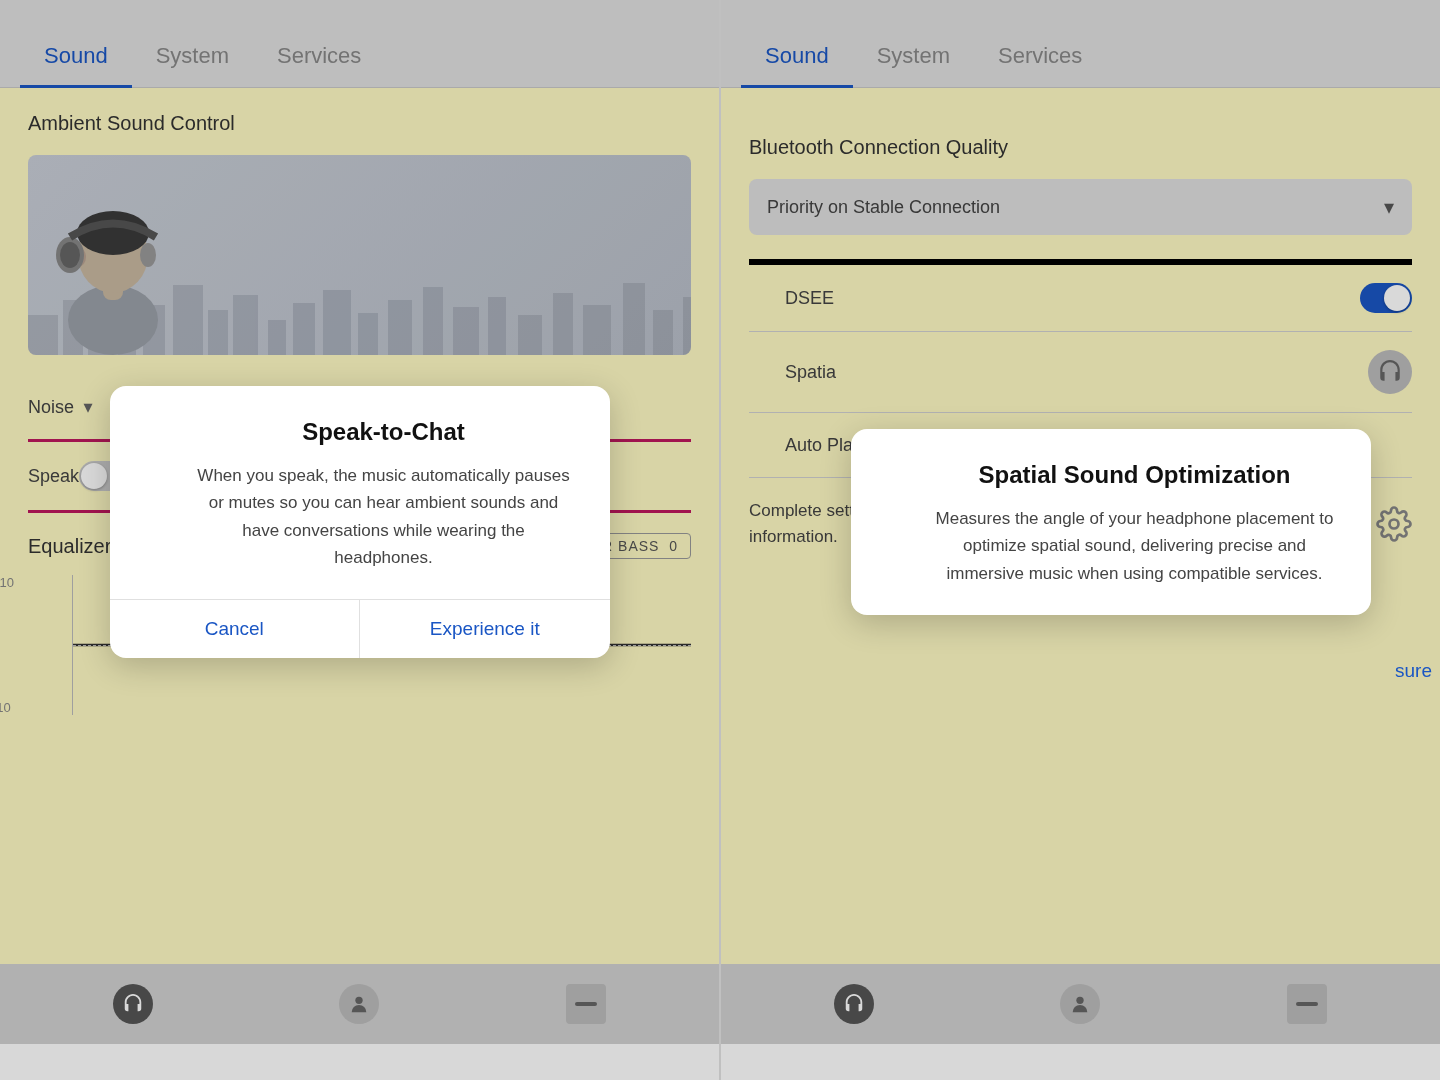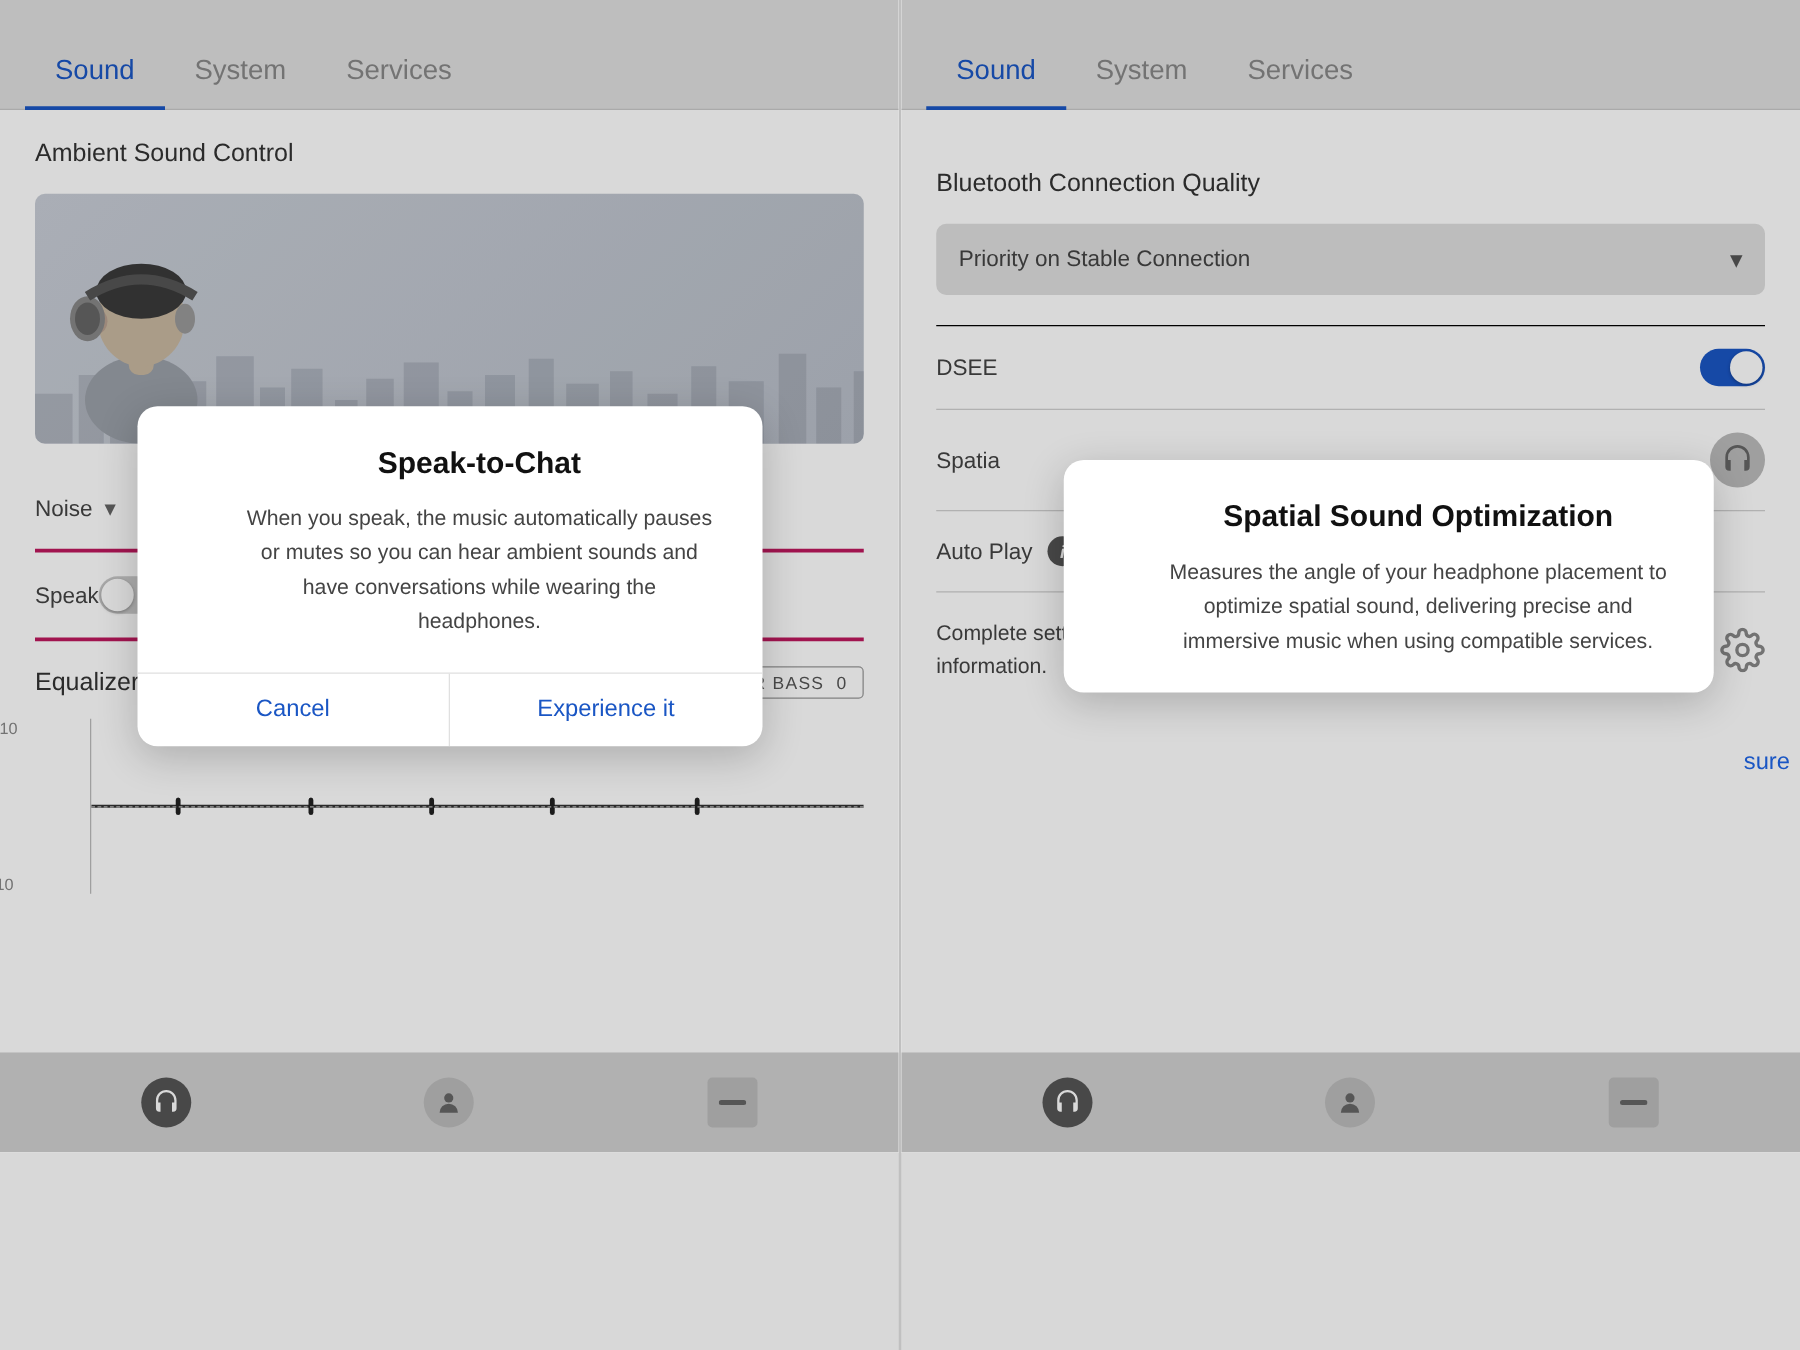--- a/index.html
+++ b/index.html
@@ -8,22 +8,22 @@
       height: 1080px;
       overflow: hidden;
       font-family: -apple-system, BlinkMacSystemFont, 'Helvetica Neue', sans-serif;
       background: #d8d8d8;
       display: flex;
     }
 
     
     .panel {
       width: 720px;
-      height: 922px;
-      background: #ffffff;
+      height: 1044px;
+      background: #fef9c3;
       position: relative;
       overflow: hidden;
     }
 
     
     .tab-bar {
       display: flex;
       align-items: flex-end;
       background: #e0e0e0;
       border-bottom: 1px solid #c8c8c8;
@@ -94,20 +94,21 @@
     .setting-row {
       display: flex;
       align-items: center;
       justify-content: flex-start;
       padding: 18px 0;
       border-bottom: 3px solid #be185d;
     }
     .setting-label {
       font-size: 18px;
       color: #444;
+      margin-left: 36px;
     }
     .setting-label-truncated {
       font-size: 18px;
       color: #444;
       max-width: 60%;
       overflow: hidden;
     }
 
     
     .chevron-down {
@@ -281,21 +282,21 @@
       font-weight: 400;
     }
 
     .modal-btn:first-child {
       border-right: 1px solid #e0e0e0;
     }
 
     
     .bluetooth-section {
       padding: 24px 0;
-      border-bottom: 1px solid #000000;
+      border-bottom: 6px solid #000000;
     }
 
     .dropdown-row {
       display: flex;
       align-items: center;
       justify-content: space-between;
       background: #dedede;
       border-radius: 8px;
       padding: 16px 18px;
       margin-top: 12px;

